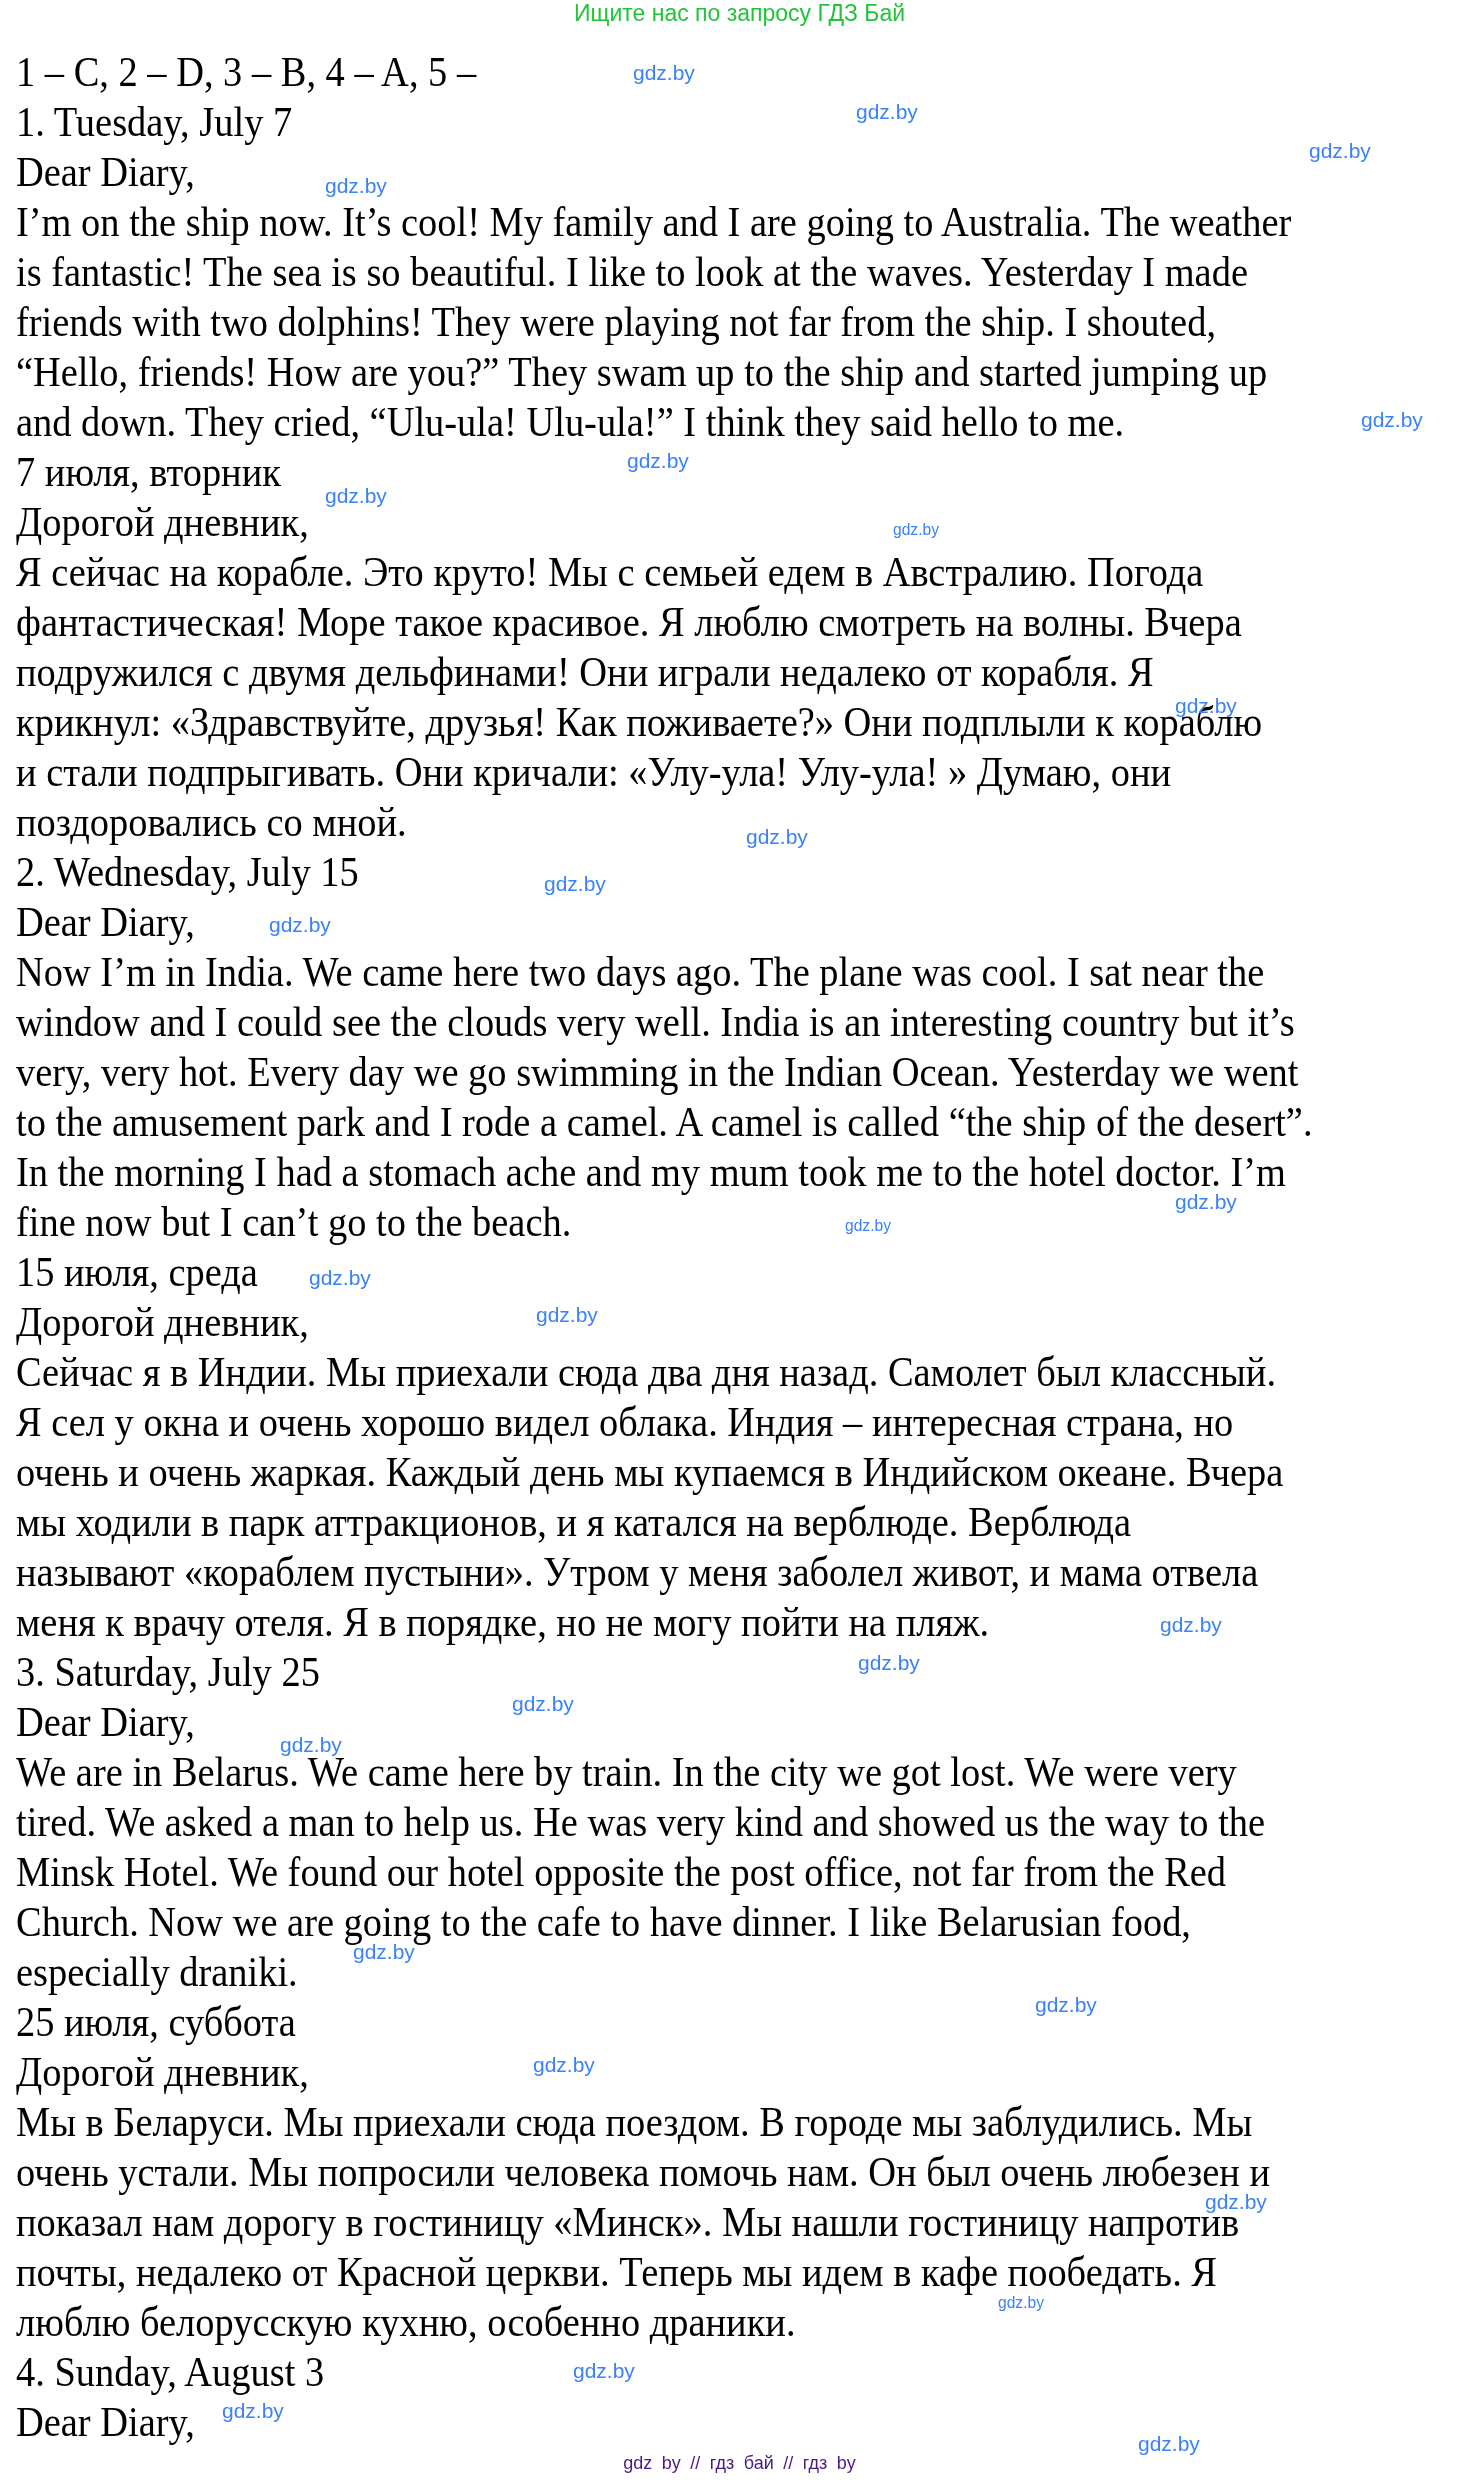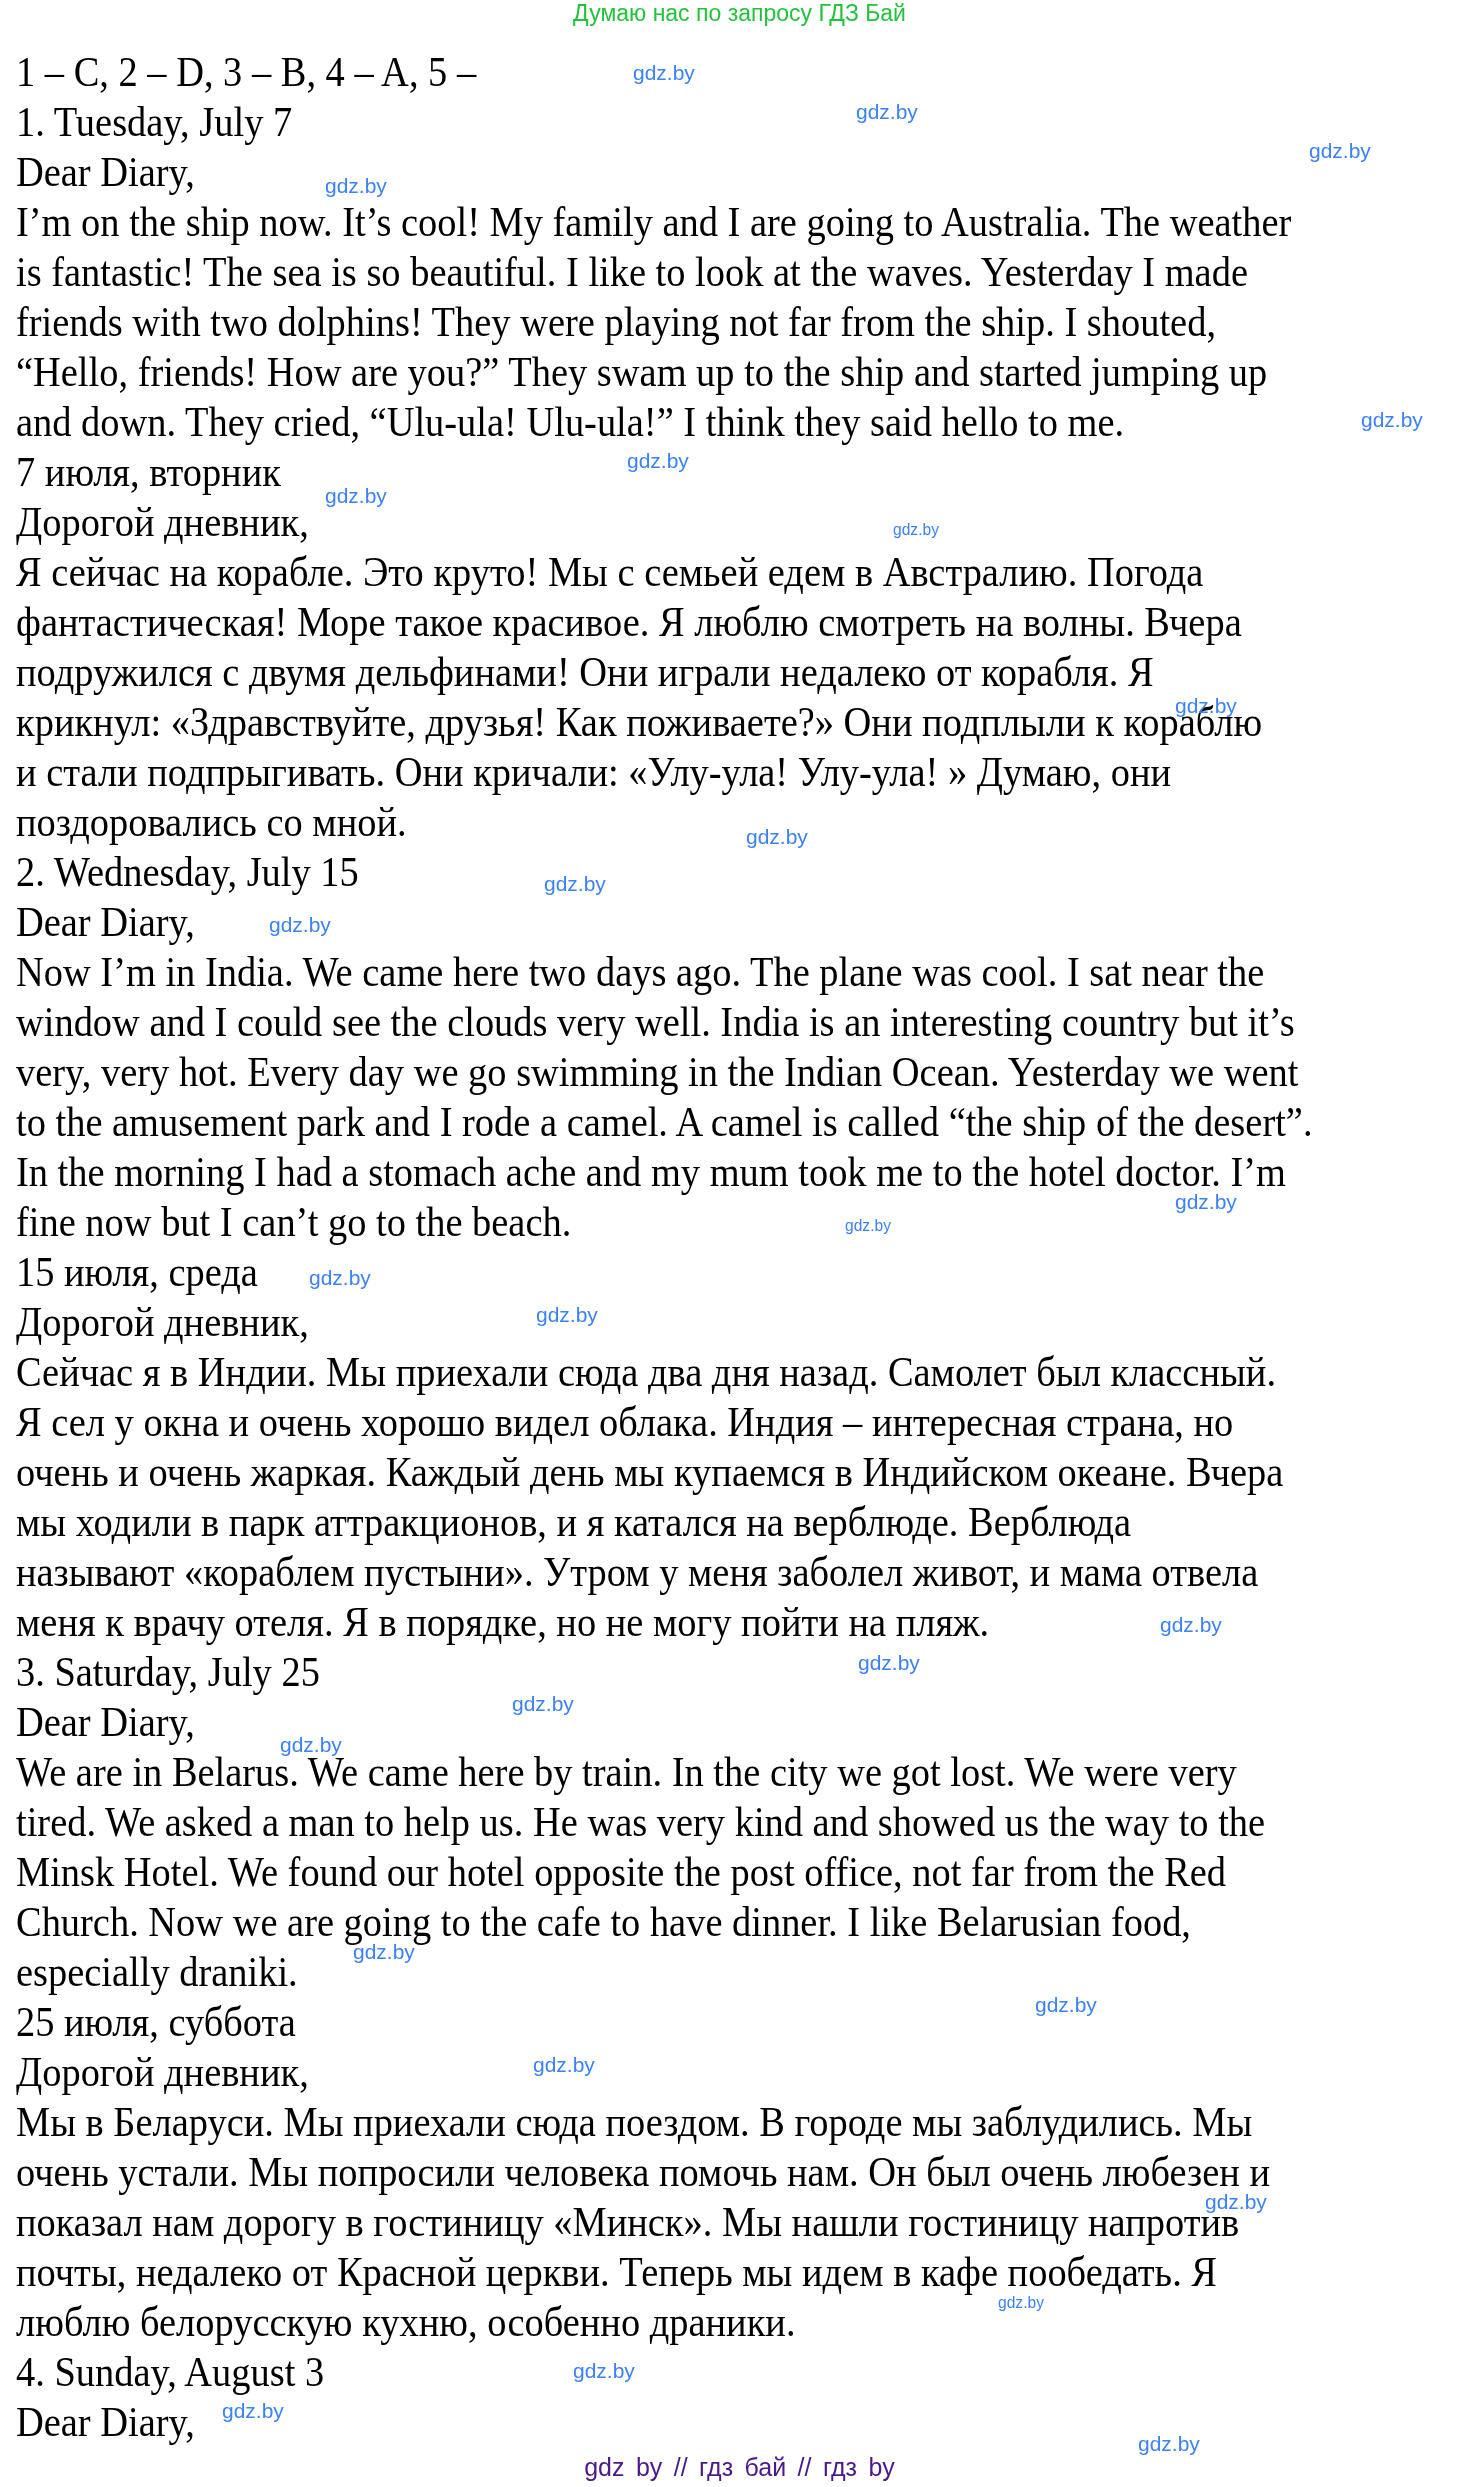--- a/index.html
+++ b/index.html
@@ -17,28 +17,28 @@
   }
   .line { display: block; white-space: nowrap; }
   .para { text-align: justify; text-align-last: left; }
   .wm {
     position: absolute; font-family: "Liberation Sans", sans-serif;
     font-size: 21px; color: #3b82f6; white-space: nowrap;
   }
   .wm.sm { font-size: 15.6px; }
   .footer {
     position: absolute; left: 0; top: 2453px; width: 1479px; text-align: center;
-    font-family: "Liberation Sans", sans-serif; font-size: 25px; color: #4b1a8a;
+    font-family: "Liberation Sans", sans-serif; font-size: 18px; color: #4b1a8a;
     word-spacing: 4.5px;
   }
 </style>
 </head>
 <body>
 
-<div class="topbar">Думаю нас по запросу ГДЗ Бай</div>
+<div class="topbar">Ищите нас по запросу ГДЗ Бай</div>
 
 <div class="doc">
   <span class="line">1 – C, 2 – D, 3 – B, 4 – A, 5 –</span>
 
   <span class="line">1. Tuesday, July 7</span>
   <span class="line">Dear Diary,</span>
   <div>
     <span class="line para" style="display: block; white-space: normal; height: 50px; overflow: hidden;">I’m on the ship now. It’s cool! My family and I are going to Australia. The weather</span>
     <span class="line para" style="display: block; white-space: normal; height: 50px; overflow: hidden;">is fantastic! The sea is so beautiful. I like to look at the waves. Yesterday I made</span>
     <span class="line para" style="display: block; white-space: normal; height: 50px; overflow: hidden;">friends with two dolphins! They were playing not far from the ship. I shouted,</span>

